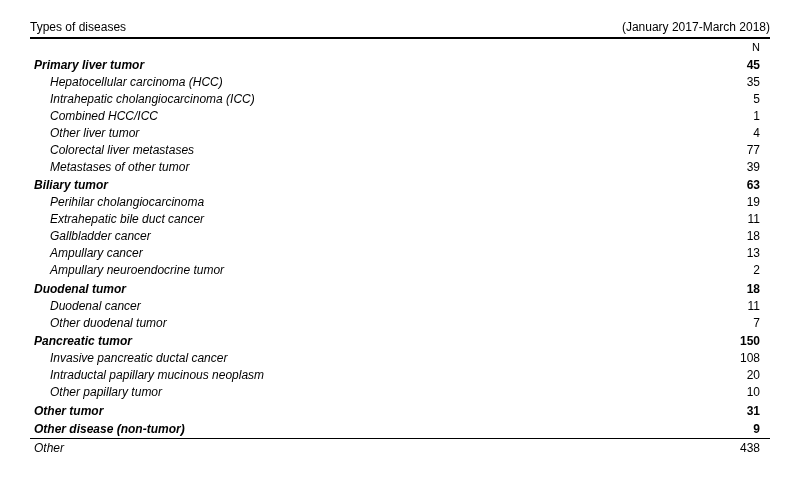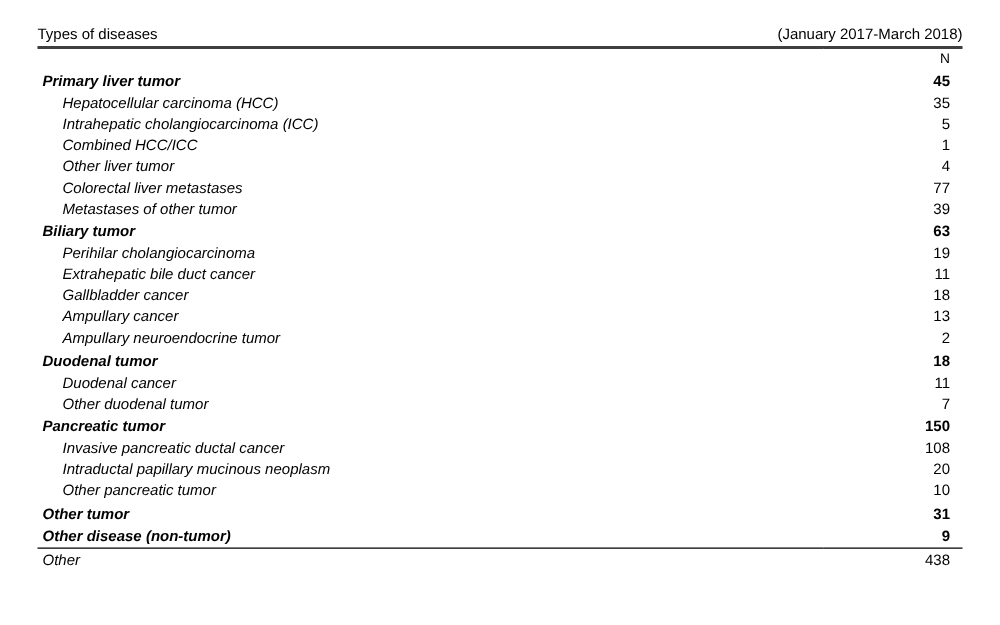--- a/index.html
+++ b/index.html
@@ -144,21 +144,21 @@
       </tr>
       <tr class="sub-row">
         <td class="col-disease">Invasive pancreatic ductal cancer</td>
         <td class="col-n">108</td>
       </tr>
       <tr class="sub-row">
         <td class="col-disease">Intraductal papillary mucinous neoplasm</td>
         <td class="col-n">20</td>
       </tr>
       <tr class="sub-row">
-        <td class="col-disease">Other pancreatic tumor</td>
+        <td class="col-disease">Other papillary tumor</td>
         <td class="col-n">10</td>
       </tr>
       <tr class="category-row">
         <td class="col-disease">Other tumor</td>
         <td class="col-n">31</td>
       </tr>
       <tr class="category-row">
         <td class="col-disease">Other disease (non-tumor)</td>
         <td class="col-n">9</td>
       </tr>

